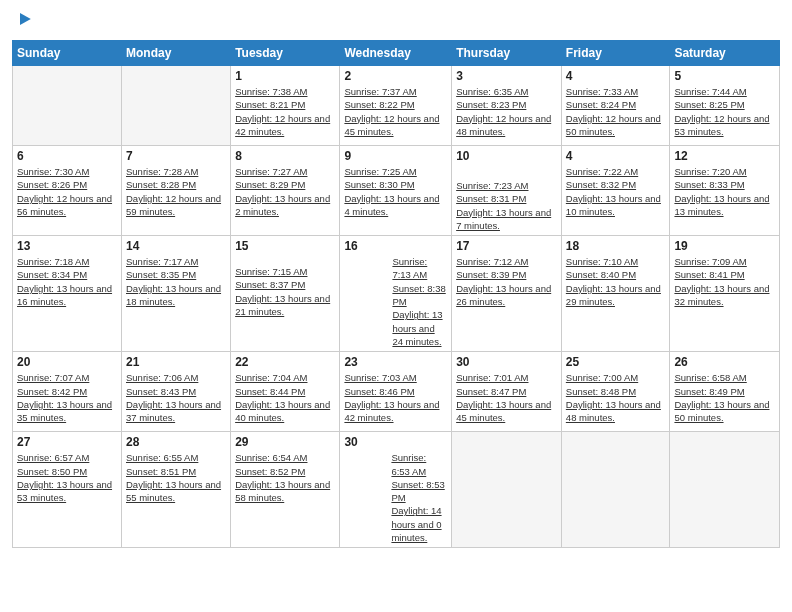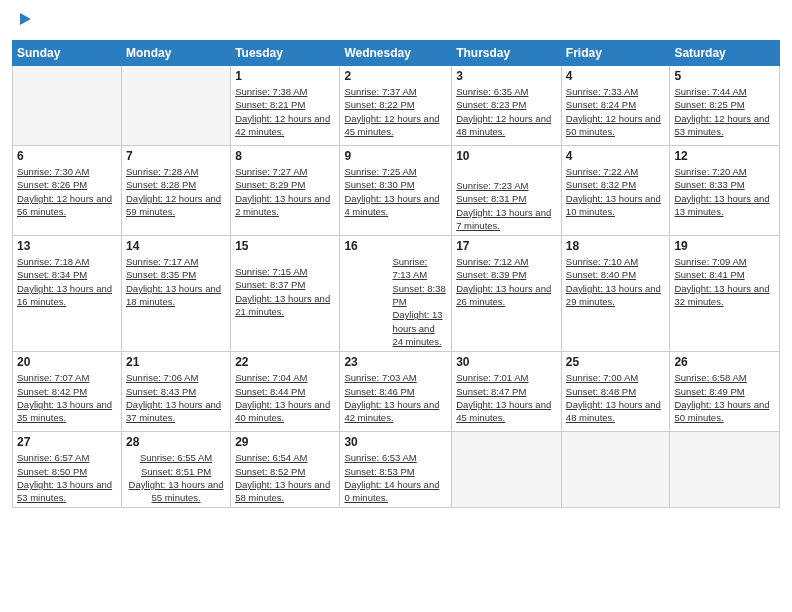--- a/index.html
+++ b/index.html
@@ -286,33 +286,33 @@
         </tr>
         <tr class="last-row">
           <td>
             <span class="day-number">27</span>
             <div class="day-info" style="white-space: pre-line;">Sunrise: 6:57 AM
 Sunset: 8:50 PM
 Daylight: 13 hours and 53 minutes.</div>
           </td>
           <td>
             <span class="day-number">28</span>
-            <div class="day-info" style="white-space: pre-line; text-align: center;">Sunrise: 6:55 AM
+            <div class="day-info" style="white-space: pre-line;">Sunrise: 6:55 AM
 Sunset: 8:51 PM
 Daylight: 13 hours and 55 minutes.</div>
           </td>
           <td>
             <span class="day-number">29</span>
             <div class="day-info" style="white-space: pre-line;">Sunrise: 6:54 AM
 Sunset: 8:52 PM
 Daylight: 13 hours and 58 minutes.</div>
           </td>
           <td>
             <span class="day-number">30</span>
-            <div class="day-info" style="white-space: pre-line;">Sunrise: 6:53 AM
+            <div class="day-info" style="white-space: pre-line; margin-left: 47px;">Sunrise: 6:53 AM
 Sunset: 8:53 PM
 Daylight: 14 hours and 0 minutes.</div>
           </td>
           <td class="empty"></td>
           <td class="empty"></td>
           <td class="empty"></td>
         </tr>
       </tbody>
   </table>
 </div>

